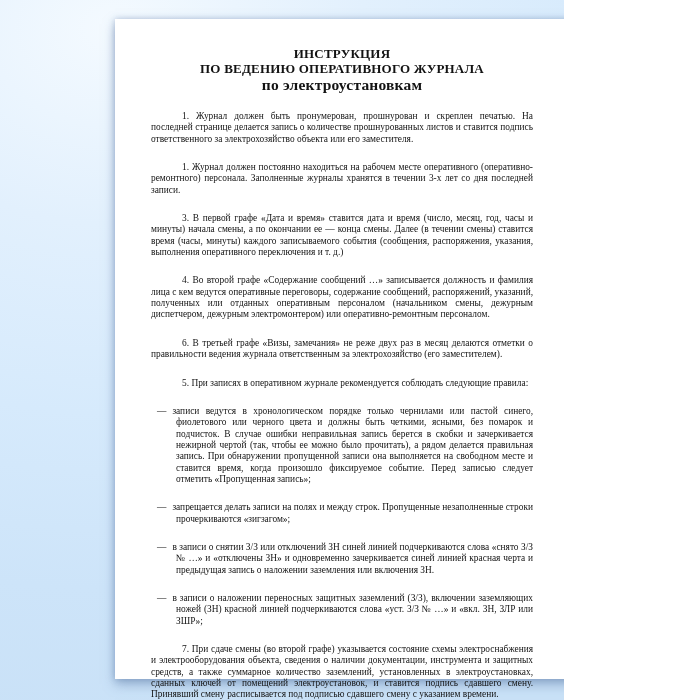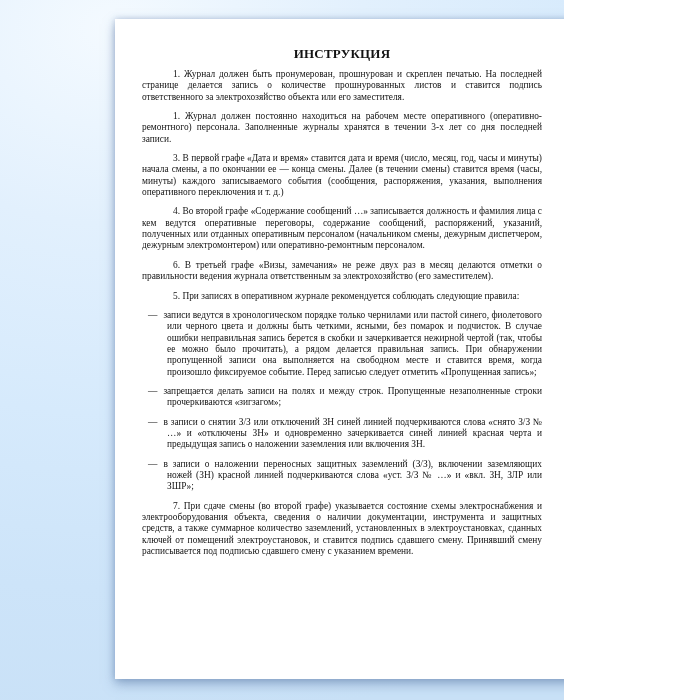--- a/index.html
+++ b/index.html
@@ -40,35 +40,37 @@
   }
   .doc-title .t-line.t3 {
     font-size: 15.5px;
     line-height: 18px;
   }
   .doc-body {
     font-size: 9.4px;
     line-height: 11.35px;
     text-align: justify;
   }
-  .doc-body p { margin: 8px; }
+  .doc-body p { margin: 17px; }
   .doc-body p.para { text-indent: 31px; }
   .doc-body p.bullet {
     padding-left: 25px;
     text-indent: -19px;
   }
   .doc-body .dash { margin-right: 6px; }
 </style>
 </head>
 <body>
 
 <div class="stage">
   <div class="sheet">
     <h1 class="doc-title">
       <span class="t-line">ИНСТРУКЦИЯ</span>
+      <span class="t-line">ПО ВЕДЕНИЮ ОПЕРАТИВНОГО ЖУРНАЛА</span>
+      <span class="t-line t3">по электроустановкам</span>
     </h1>
     <div class="doc-body">
         <p class="para">1. Журнал должен быть пронумерован, прошнурован и скреплен печатью. На последней странице делается запись о количестве прошнурованных листов и ставится подпись ответственного за электрохозяйство объекта или его заместителя.</p>
         <p class="para">1. Журнал должен постоянно находиться на рабочем месте оперативного (оперативно-ремонтного) персонала. Заполненные журналы хранятся в течении 3-х лет со дня последней записи.</p>
         <p class="para">3. В первой графе «Дата и время» ставится дата и время (число, месяц, год, часы и минуты) начала смены, а по окончании ее — конца смены. Далее (в течении смены) ставится время (часы, минуты) каждого записываемого события (сообщения, распоряжения, указания, выполнения оперативного переключения и т. д.)</p>
         <p class="para">4. Во второй графе «Содержание сообщений …» записывается должность и фамилия лица с кем ведутся оперативные переговоры, содержание сообщений, распоряжений, указаний, полученных или отданных оперативным персоналом (начальником смены, дежурным диспетчером, дежурным электромонтером) или оперативно-ремонтным персоналом.</p>
         <p class="para">6. В третьей графе «Визы, замечания» не реже двух раз в месяц делаются отметки о правильности ведения журнала ответственным за электрохозяйство (его заместителем).</p>
         <p class="para">5. При записях в оперативном журнале рекомендуется соблюдать следующие правила:</p>
         <p class="bullet"><span class="dash">—</span>записи ведутся в хронологическом порядке только чернилами или пастой синего, фиолетового или черного цвета и должны быть четкими, ясными, без помарок и подчисток. В случае ошибки неправильная запись берется в скобки и зачеркивается нежирной чертой (так, чтобы ее можно было прочитать), а рядом делается правильная запись. При обнаружении пропущенной записи она выполняется на свободном месте и ставится время, когда произошло фиксируемое событие. Перед записью следует отметить «Пропущенная запись»;</p>
         <p class="bullet"><span class="dash">—</span>запрещается делать записи на полях и между строк. Пропущенные незаполненные строки прочеркиваются «зигзагом»;</p>

